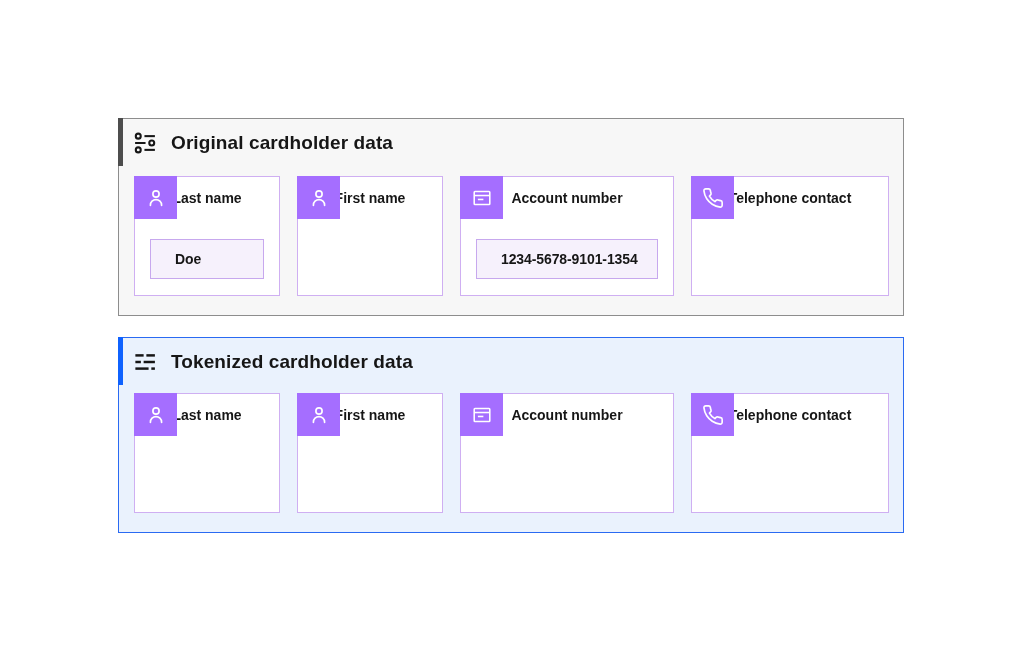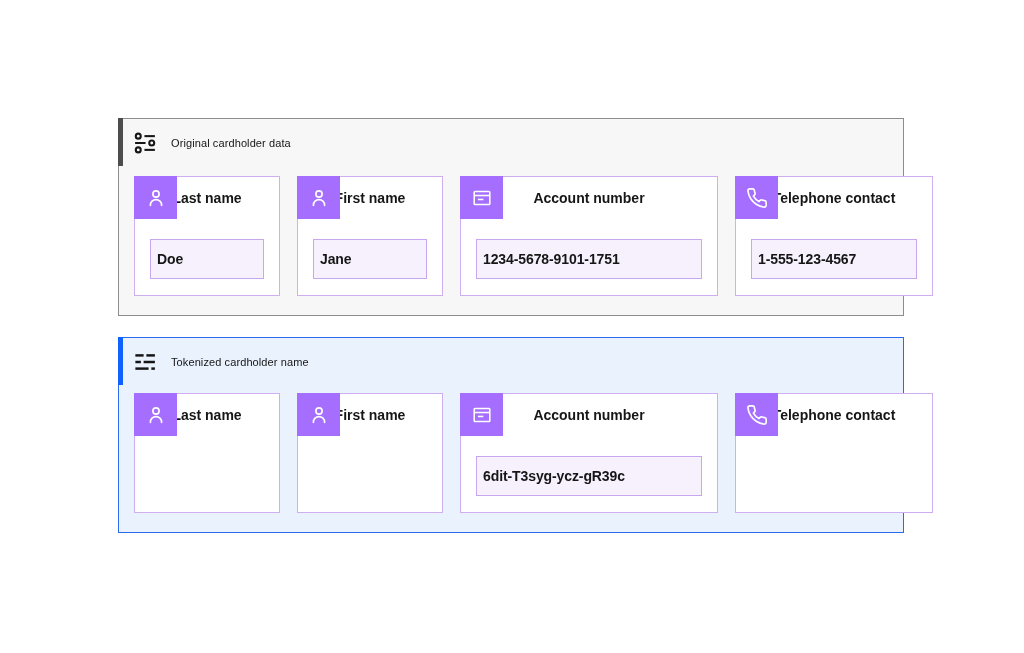--- a/index.html
+++ b/index.html
@@ -37,38 +37,38 @@
   .panel-tokenized .accent-bar { background:var(--panel2-accent,#0f62fe); }
 
   .panel-header {
     position:absolute; top:0; left:0; right:0; height:47px;
     display:flex; align-items:center;
     padding-left:15px;
   }
   .header-icon { width:22px; height:22px; display:inline-flex; flex:0 0 auto; }
   .panel-title {
     margin-left:15px;
-    font-size:11px; font-weight:400; color:var(--text,#161616);
+    font-size:19px; font-weight:700; color:var(--text,#161616);
     letter-spacing:.1px;
   }
 
   .cards {
     position:absolute; left:15px; top:57px;
     display:flex; gap:17px;
   }
   .panel-tokenized .cards { top:55px; }
 
   .card {
     position:relative;
     height:120px;
     background:var(--card-bg,#ffffff);
     border:1px solid var(--card-border,#cfaff2);
   }
   .card.w-a { width:146px; }
-  .card.w-b { width:258px; }
+  .card.w-b { width:214px; }
   .card.w-c { width:198px; }
 
   .card-label {
     display:block;
     height:43px; line-height:43px;
     text-align:center;
     font-size:14px; font-weight:700;
     color:var(--text,#161616);
     white-space:nowrap;
   }
@@ -78,21 +78,21 @@
     background:var(--icon-purple,#a56eff);
     display:flex; align-items:center; justify-content:center;
   }
   .card-icon svg { width:22px; height:22px; }
 
   .value-box {
     position:absolute; left:15px; right:15px; top:62px; height:40px;
     background:var(--value-bg,#f6f1fc);
     border:1px solid var(--value-border,#c7a8ee);
     display:flex; align-items:center;
-    padding-left:6px;
+    padding-left:24px;
   }
   .value-text {
     font-size:14px; font-weight:700;
     color:var(--text,#161616);
     white-space:nowrap;
     letter-spacing:-0.1px;
   }
 </style>
 </head>
 <body>
@@ -132,69 +132,63 @@
       </div>
 
       <div class="card w-a">
         <span class="card-label">First name</span>
         <span class="card-icon">
           <svg viewBox="0 0 24 24" fill="none" stroke="#ffffff" stroke-width="1.8" stroke-linecap="round">
             <circle cx="12" cy="7.6" r="3.4"></circle>
             <path d="M5.9 20.2 v-0.4 a6.1 6.1 0 0 1 12.2 0 V20.2"></path>
           </svg>
         </span>
-        <div class="value-box">
-          <span class="value-text">Jane</span>
-        </div>
       </div>
 
       <div class="card w-b">
         <span class="card-label">Account number</span>
         <span class="card-icon">
           <svg viewBox="0 0 24 24" fill="none" stroke="#ffffff" stroke-width="1.7">
             <rect x="3.5" y="5" width="17" height="14" rx="0.8"></rect>
             <line x1="3.5" y1="9.3" x2="20.5" y2="9.3"></line>
             <line x1="7.5" y1="13.6" x2="13.5" y2="13.6"></line>
           </svg>
         </span>
         <div class="value-box">
-          <span class="value-text">1234-5678-9101-1751</span>
+          <span class="value-text">1234-5678-9101-1354</span>
         </div>
       </div>
 
       <div class="card w-c">
         <span class="card-label">Telephone contact</span>
         <span class="card-icon">
           <svg viewBox="0 0 24 24" fill="none" stroke="#ffffff" stroke-width="1.8" stroke-linejoin="round">
             <path d="M22 16.92v3a2 2 0 0 1-2.18 2 19.79 19.79 0 0 1-8.63-3.07 19.5 19.5 0 0 1-6-6 19.79 19.79 0 0 1-3.07-8.67A2 2 0 0 1 4.11 2h3a2 2 0 0 1 2 1.72 12.84 12.84 0 0 0 .7 2.81 2 2 0 0 1-.45 2.11L8.09 9.91a16 16 0 0 0 6 6l1.27-1.27a2 2 0 0 1 2.11-.45 12.84 12.84 0 0 0 2.81.7A2 2 0 0 1 22 16.92z"></path>
           </svg>
         </span>
-        <div class="value-box">
-          <span class="value-text">1-555-123-4567</span>
-        </div>
       </div>
 
     </div>
   </section>
 
   <section class="panel panel-tokenized">
     <span class="accent-bar"></span>
 
     <div class="panel-header">
       <span class="header-icon">
         <svg viewBox="0 0 16 16" fill="#161616">
           <rect x="1" y="2.3" width="6" height="1.8"></rect>
           <rect x="9" y="2.3" width="6.2" height="1.8"></rect>
           <rect x="1" y="7.1" width="4" height="1.8"></rect>
           <rect x="7" y="7.1" width="8.2" height="1.8"></rect>
           <rect x="1" y="11.9" width="9.6" height="1.8"></rect>
           <rect x="12.6" y="11.9" width="2.6" height="1.8"></rect>
         </svg>
       </span>
-      <h2 class="panel-title">Tokenized cardholder name</h2>
+      <h2 class="panel-title">Tokenized cardholder data</h2>
     </div>
 
     <div class="cards">
 
       <div class="card w-a">
         <span class="card-label">Last name</span>
         <span class="card-icon">
           <svg viewBox="0 0 24 24" fill="none" stroke="#ffffff" stroke-width="1.8" stroke-linecap="round">
             <circle cx="12" cy="7.6" r="3.4"></circle>
             <path d="M5.9 20.2 v-0.4 a6.1 6.1 0 0 1 12.2 0 V20.2"></path>
@@ -214,23 +208,20 @@
 
       <div class="card w-b">
         <span class="card-label">Account number</span>
         <span class="card-icon">
           <svg viewBox="0 0 24 24" fill="none" stroke="#ffffff" stroke-width="1.7">
             <rect x="3.5" y="5" width="17" height="14" rx="0.8"></rect>
             <line x1="3.5" y1="9.3" x2="20.5" y2="9.3"></line>
             <line x1="7.5" y1="13.6" x2="13.5" y2="13.6"></line>
           </svg>
         </span>
-        <div class="value-box">
-          <span class="value-text">6dit-T3syg-ycz-gR39c</span>
-        </div>
       </div>
 
       <div class="card w-c">
         <span class="card-label">Telephone contact</span>
         <span class="card-icon">
           <svg viewBox="0 0 24 24" fill="none" stroke="#ffffff" stroke-width="1.8" stroke-linejoin="round">
             <path d="M22 16.92v3a2 2 0 0 1-2.18 2 19.79 19.79 0 0 1-8.63-3.07 19.5 19.5 0 0 1-6-6 19.79 19.79 0 0 1-3.07-8.67A2 2 0 0 1 4.11 2h3a2 2 0 0 1 2 1.72 12.84 12.84 0 0 0 .7 2.81 2 2 0 0 1-.45 2.11L8.09 9.91a16 16 0 0 0 6 6l1.27-1.27a2 2 0 0 1 2.11-.45 12.84 12.84 0 0 0 2.81.7A2 2 0 0 1 22 16.92z"></path>
           </svg>
         </span>
       </div>

